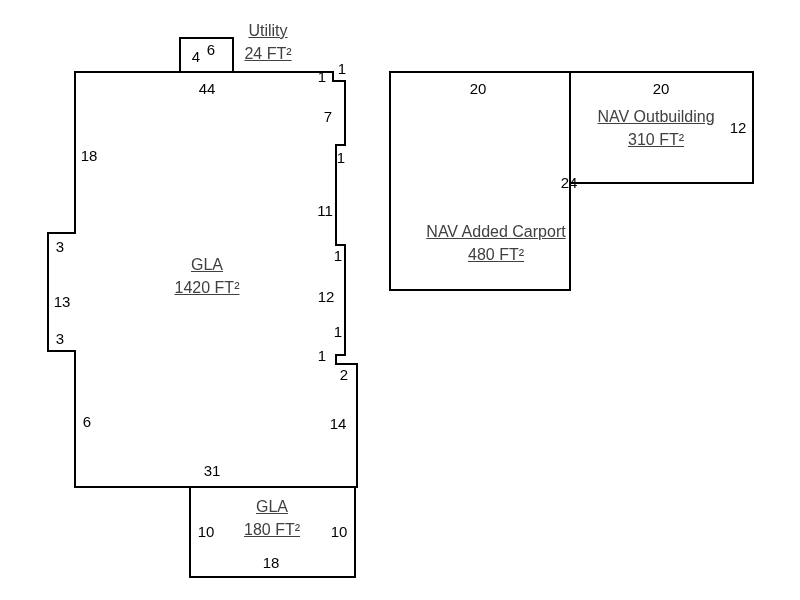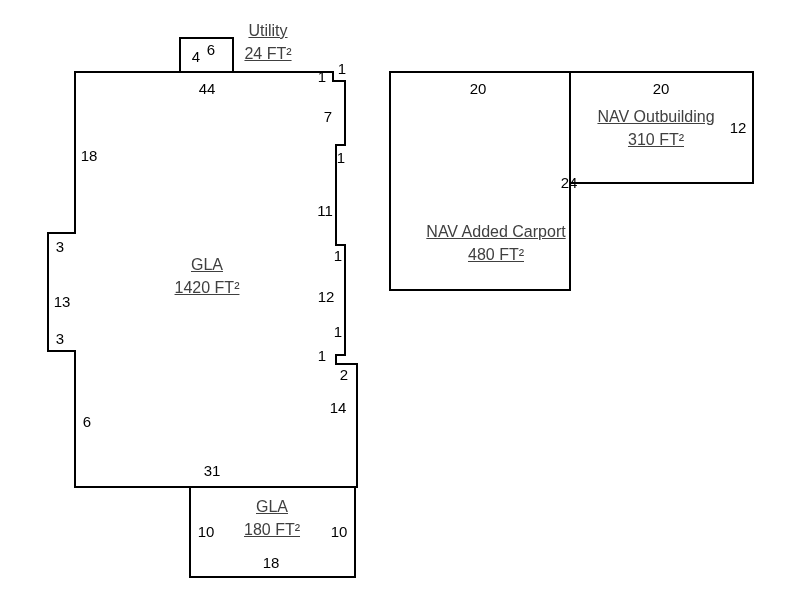--- a/index.html
+++ b/index.html
@@ -73,21 +73,21 @@
   <div class="dim" style="left:322px; top:76px;">1</div>
   <div class="dim" style="left:342px; top:68px;">1</div>
   <div class="dim" style="left:328px; top:116px;">7</div>
   <div class="dim" style="left:341px; top:157px;">1</div>
   <div class="dim" style="left:325px; top:193px;margin-top:17px;">11</div>
   <div class="dim" style="left:338px; top:255px;">1</div>
   <div class="dim" style="left:326px; top:296px;">12</div>
   <div class="dim" style="left:338px; top:331px;">1</div>
   <div class="dim" style="left:322px; top:355px;">1</div>
   <div class="dim" style="left:344px; top:374px;">2</div>
-  <div class="dim" style="left:338px; top:407px;text-align:center;">14</div>
+  <div class="dim" style="left:338px; top:423px;text-align:center;">14</div>
 
   <div class="dim" style="left:206px; top:531px;">10</div>
   <div class="dim" style="left:339px; top:531px;">10</div>
   <div class="dim" style="left:271px; top:562px;">18</div>
 
   <div class="dim" style="left:478px; top:88px;">20</div>
   <div class="dim" style="left:557px; top:182px;margin-left:12px;">24</div>
 
   <div class="dim" style="left:661px; top:88px;">20</div>
   <div class="dim" style="left:738px; top:127px;">12</div>

